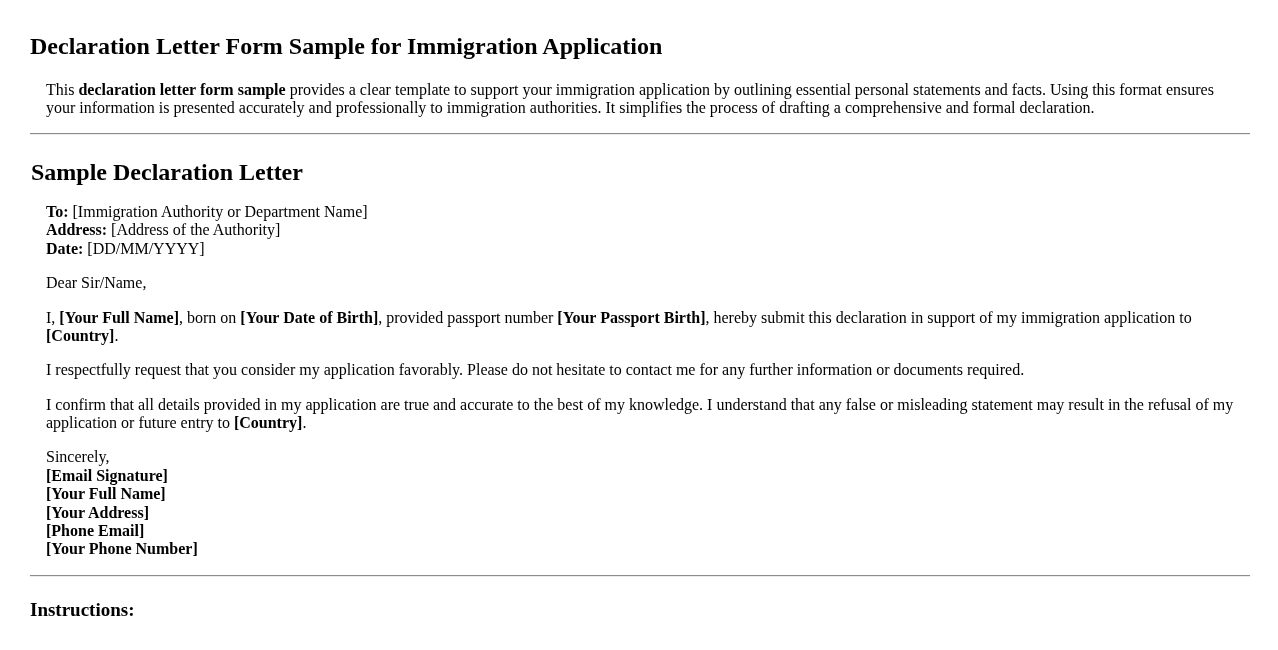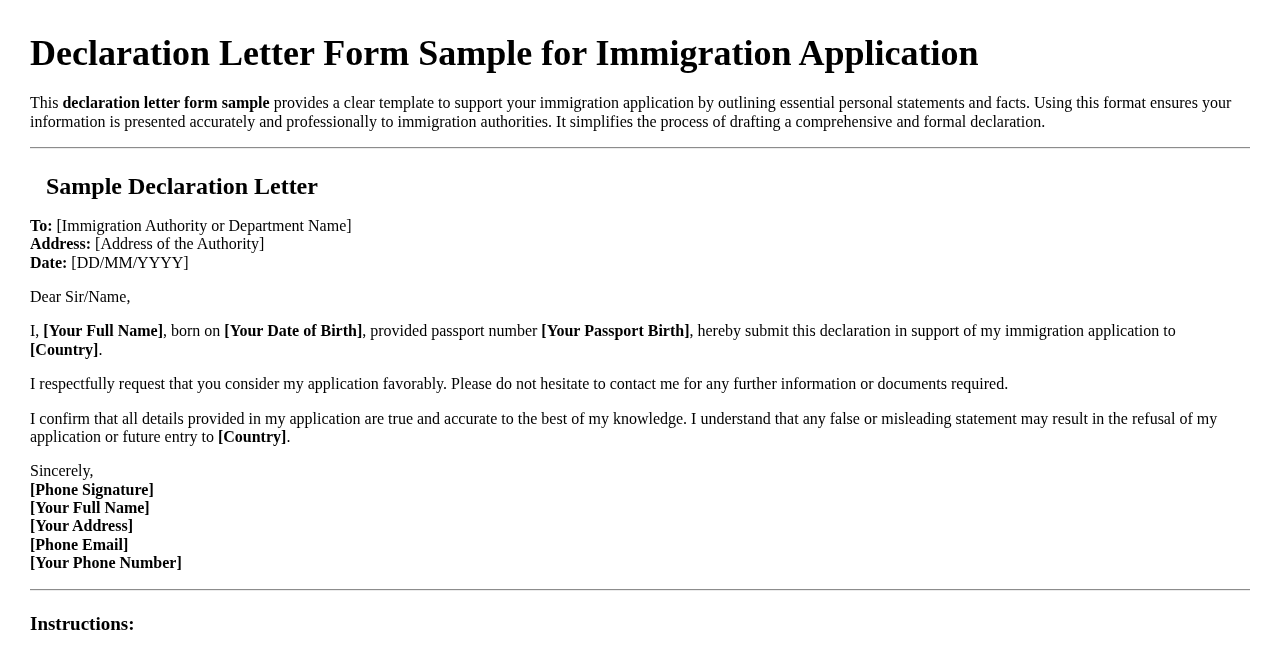--- a/index.html
+++ b/index.html
@@ -14,39 +14,39 @@
     overflow: hidden;
     font-family: "Liberation Serif", "DejaVu Serif", serif;
     font-size: 16px;
     line-height: 1.15;
     color: #000000;
   }
   .page {
     padding: 12px 28px 0 30px;
   }
   h1.doc-title {
-    font-size: 36px;
+    font-size: 24px;
     font-weight: bold;
     margin: 21px 0 20px 0;
     line-height: 1.15;
   }
   h2.section-heading {
     font-size: 24px;
     font-weight: bold;
-    margin: 24px 0 16px 16px;
+    margin: 24px 0 16px 1px;
     line-height: 1.15;
   }
   h3.sub-heading {
     font-size: 19px;
     font-weight: bold;
     margin: 22px 0 14px 0;
     line-height: 1.15;
   }
   p {
-    margin: 16px 0;
+    margin: 16px 16px;
   }
   .b { font-weight: bold; }
   hr.rule {
     border: none;
     border-top: 1px solid #8c8c8c;
     border-bottom: 1px solid #ececec;
     height: 0;
     margin: 14px 0 8px 0;
   }
 </style>
@@ -73,21 +73,21 @@
   <p>Dear Sir/Name,</p>
 
   <p><span>I, </span><span class="b">[Your Full Name]</span><span>, born on </span><span class="b">[Your Date of Birth]</span><span>, provided passport number </span><span class="b">[Your Passport Birth]</span><span>, hereby submit this declaration in support of my immigration application to </span><span class="b">[Country]</span><span>.</span></p>
 
   <p>I respectfully request that you consider my application favorably. Please do not hesitate to contact me for any further information or documents required.</p>
 
   <p><span>I confirm that all details provided in my application are true and accurate to the best of my knowledge. I understand that any false or misleading statement may result in the refusal of my application or future entry to </span><span class="b">[Country]</span><span>.</span></p>
 
   <p>
     <span>Sincerely,</span><br>
-    <span class="b">[Phone Signature]</span><br>
+    <span class="b">[Email Signature]</span><br>
     <span class="b">[Your Full Name]</span><br>
     <span class="b">[Your Address]</span><br>
     <span class="b">[Phone Email]</span><br>
     <span class="b">[Your Phone Number]</span>
   </p>
 
   <hr class="rule">
 
   <h3 class="sub-heading">Instructions:</h3>
 

